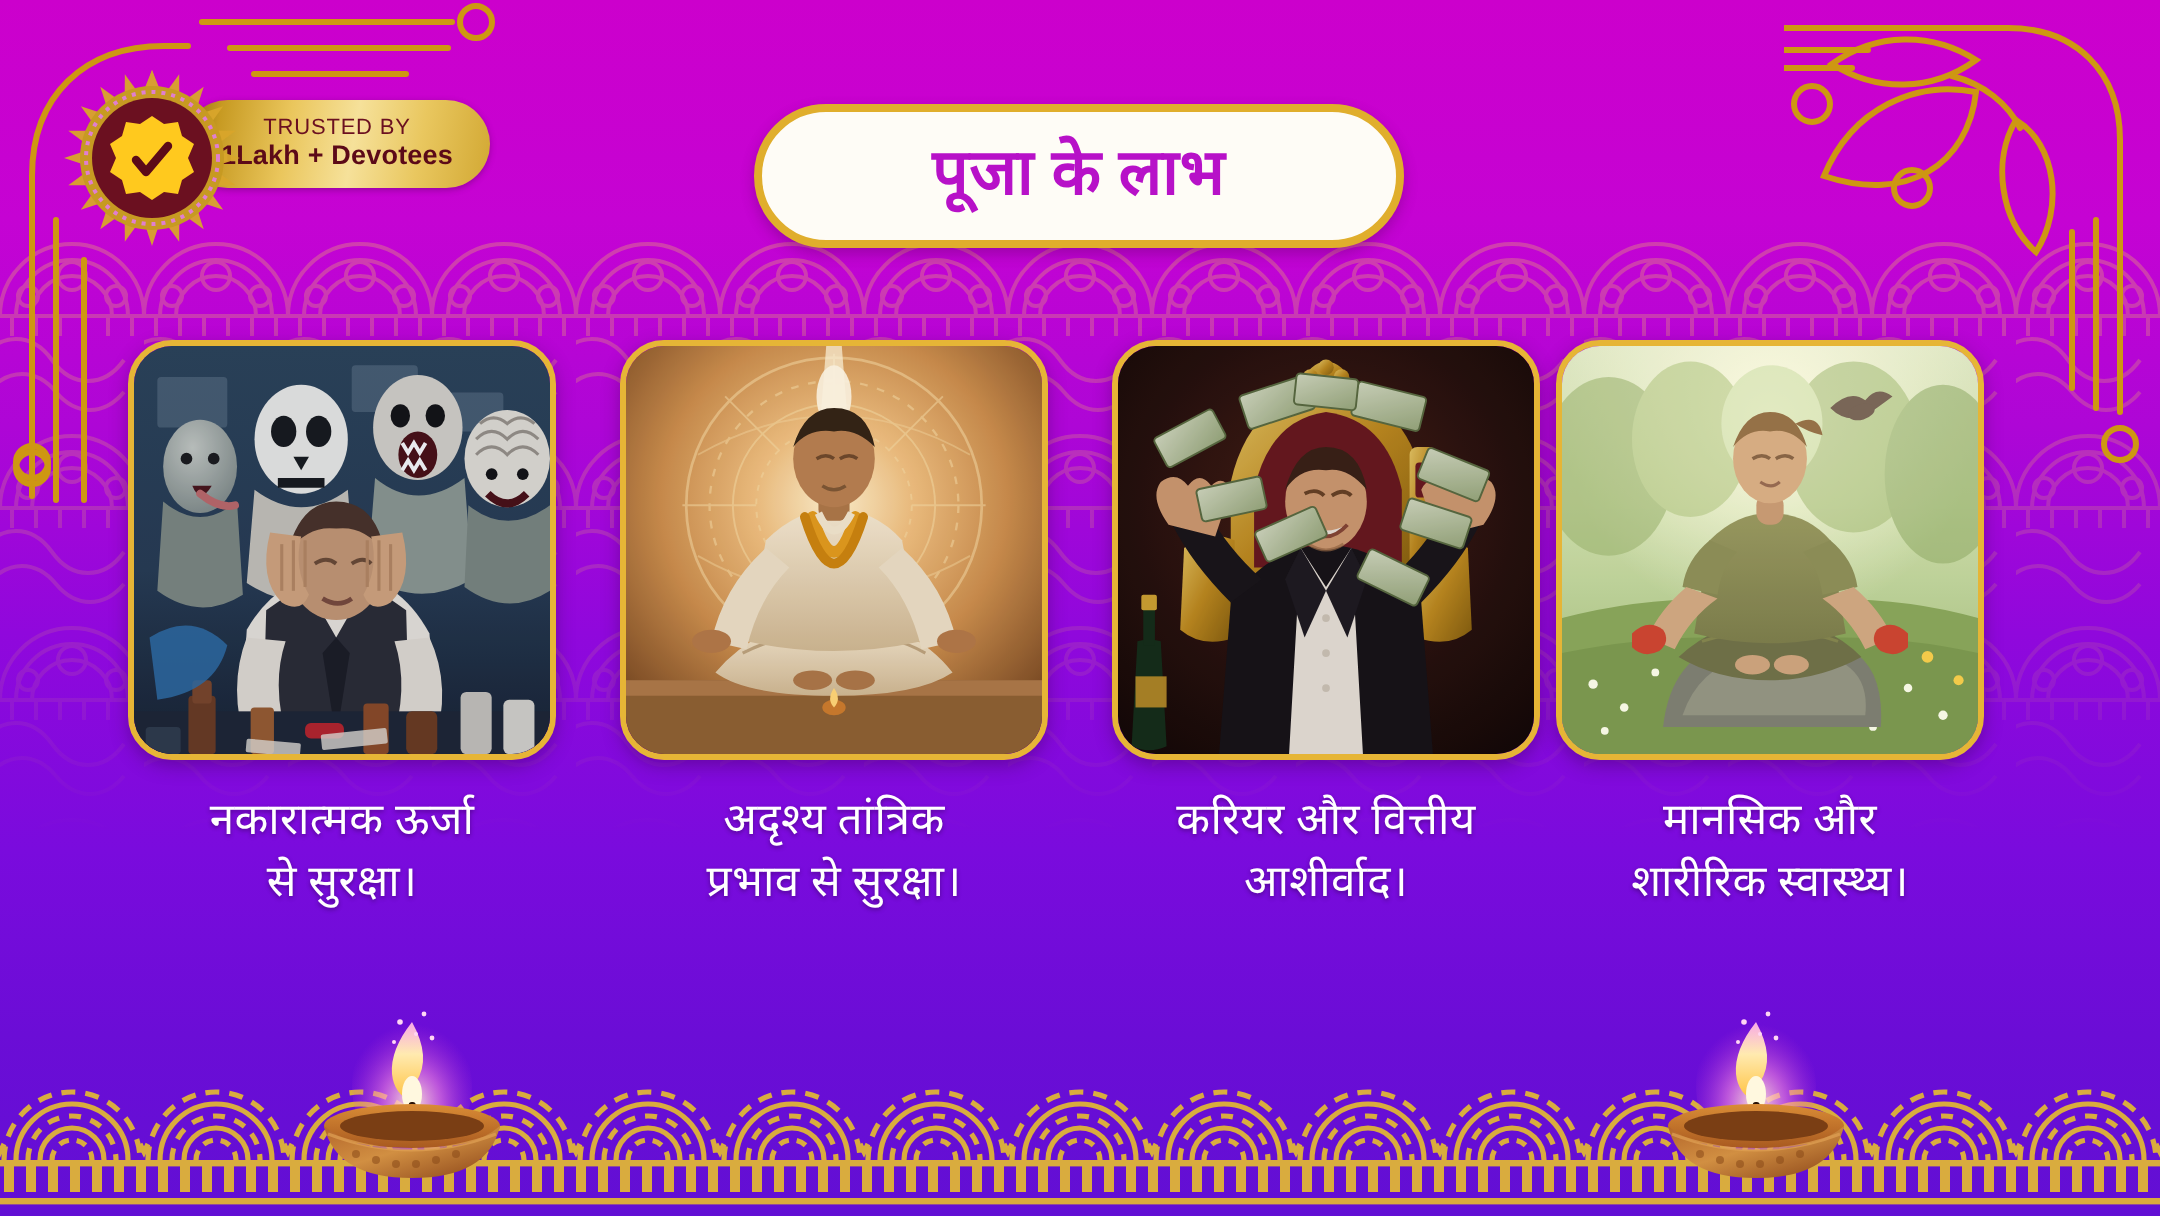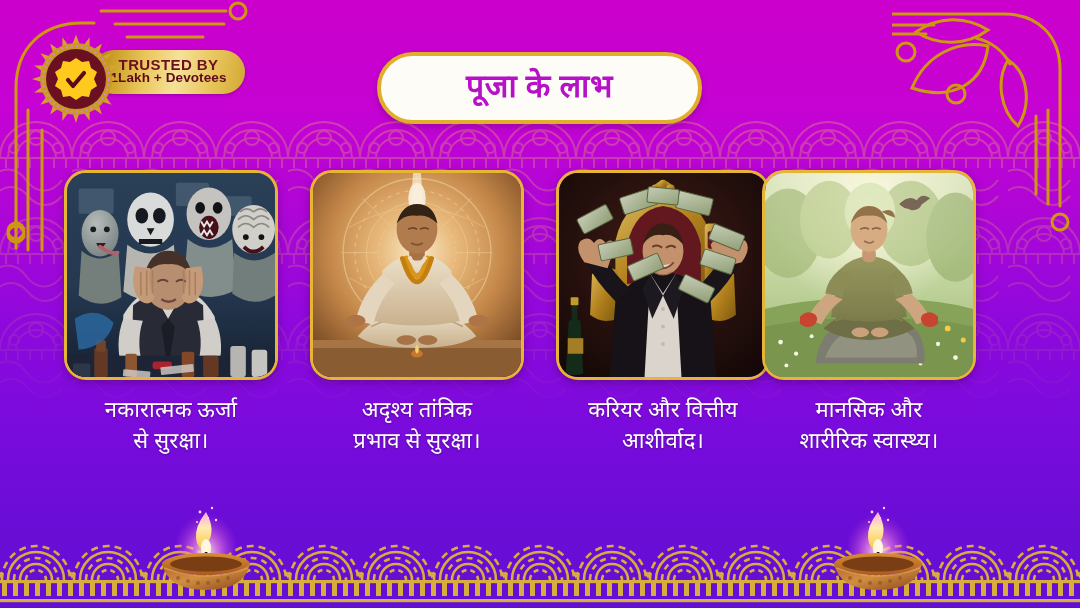--- a/index.html
+++ b/index.html
@@ -42,21 +42,21 @@
   }
   .badge-pill {
     position:absolute; left:62px; top:17px;
     width:153px; height:44px;
     border-radius:22px;
     background:linear-gradient(100deg,#8E6A10 0%,#C79A22 12%,#EAC65C 34%,#F6E19A 55%,#E9C75F 76%,#D2A833 100%);
     display:flex; flex-direction:column; align-items:center; justify-content:center;
     box-shadow:0 1px 3px rgba(60,0,60,.35);
   }
   .badge-line1 {
-    font-size:15px; font-weight:bold; color:#6B1020; letter-spacing:.4px;
+    font-size:11px; font-weight:normal; color:#6B1020; letter-spacing:.4px;
     line-height:11px;
   }
   .badge-line2 {
     font-size:13.5px; font-weight:bold; color:#5C0A18; letter-spacing:.1px;
     line-height:15px; white-space:nowrap;
   }
   .badge-seal { position:absolute; left:0; top:0; width:92px; height:92px; }
 
   
   .title-pill {
@@ -521,21 +521,21 @@
             <rect x="12" y="128" width="8" height="8" rx="1" fill="#D9AE36"></rect>
             <rect x="9" y="170" width="16" height="16" fill="#C89A2C" opacity=".9"></rect>
           </g>
           <rect width="214" height="210" fill="#2A0C06" opacity=".12"></rect>
         </svg>
       </div>
       <div class="card-cap">करियर और वित्तीय
 आशीर्वाद।</div>
     </div>
 
-    <div class="card" style="left:762px">
+    <div class="card" style="left:778px">
       <div class="card-img">
         <svg viewBox="0 0 214 210" preserveAspectRatio="xMidYMid slice" xmlns="http://www.w3.org/2000/svg">
           <defs>
             <linearGradient id="c4sky" x1="0" y1="0" x2="0" y2="1">
               <stop offset="0%" stop-color="#DCE6C3"></stop>
                 <stop offset="40%" stop-color="#C6D9A4"></stop>
                 <stop offset="100%" stop-color="#8FB06A"></stop>
             </linearGradient>
             <radialGradient id="c4sun" cx=".5" cy=".18" r=".5">
               <stop offset="0%" stop-color="#FFFCE8" stop-opacity=".95"></stop>

